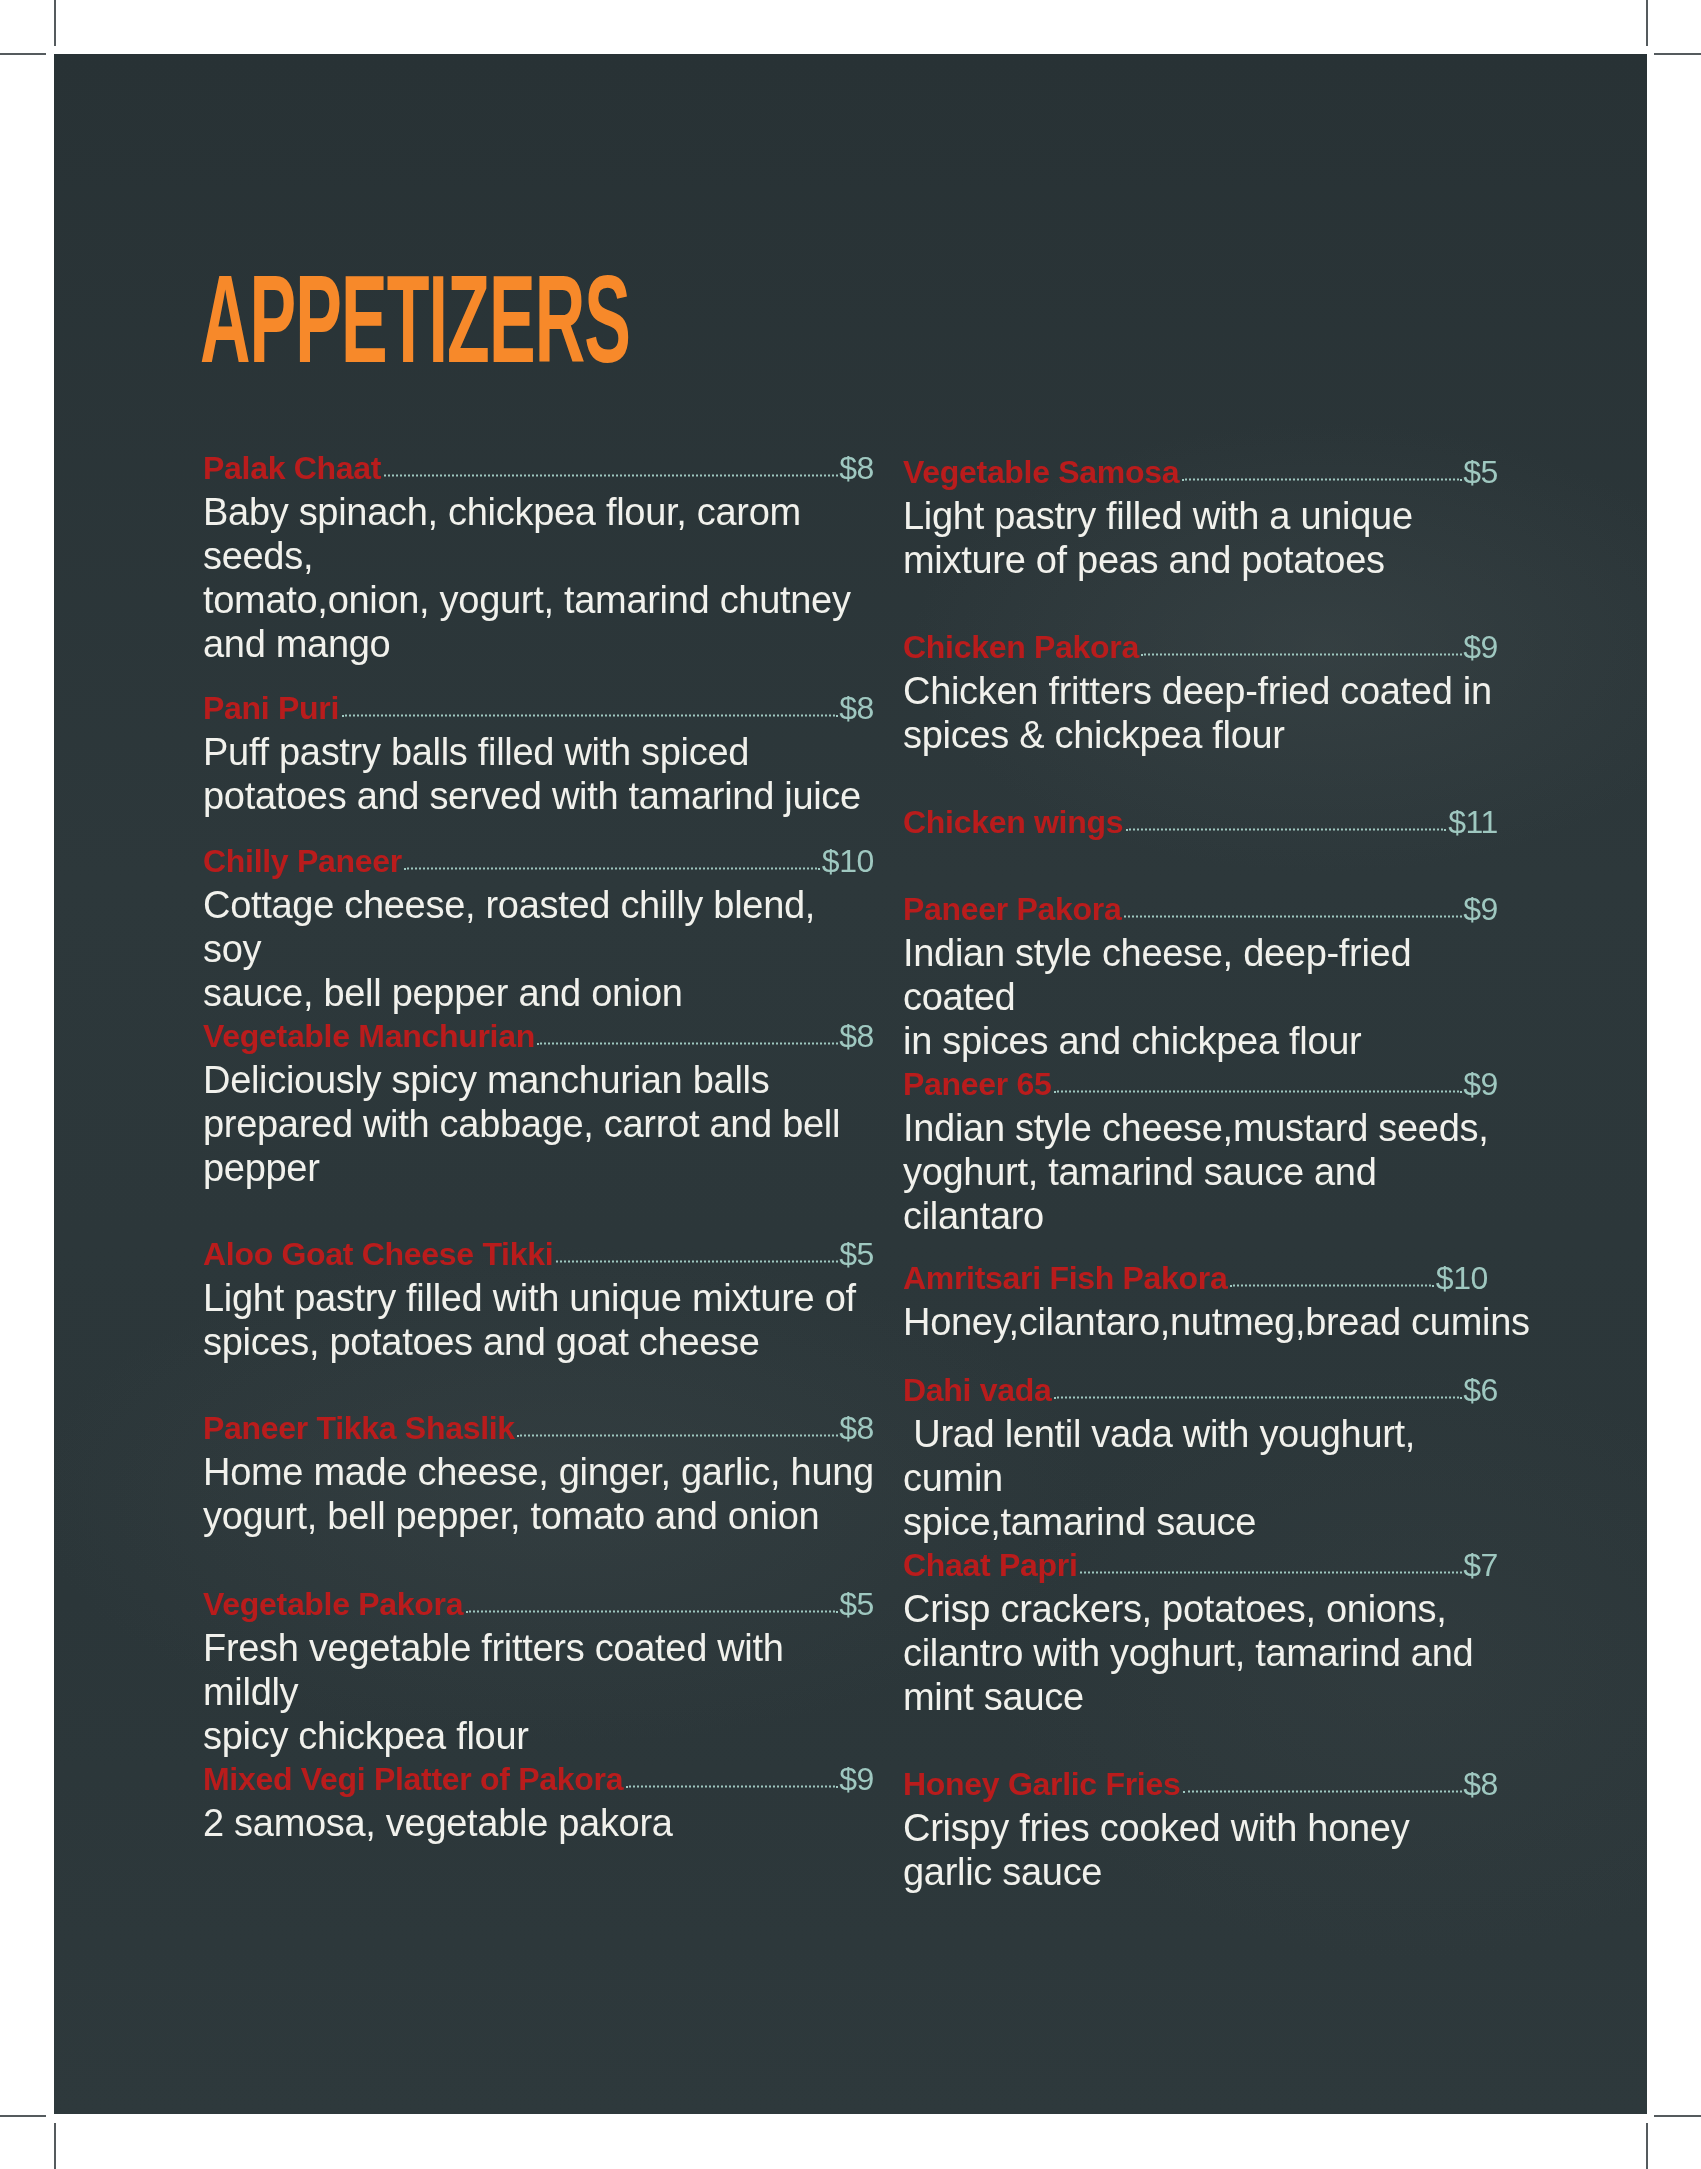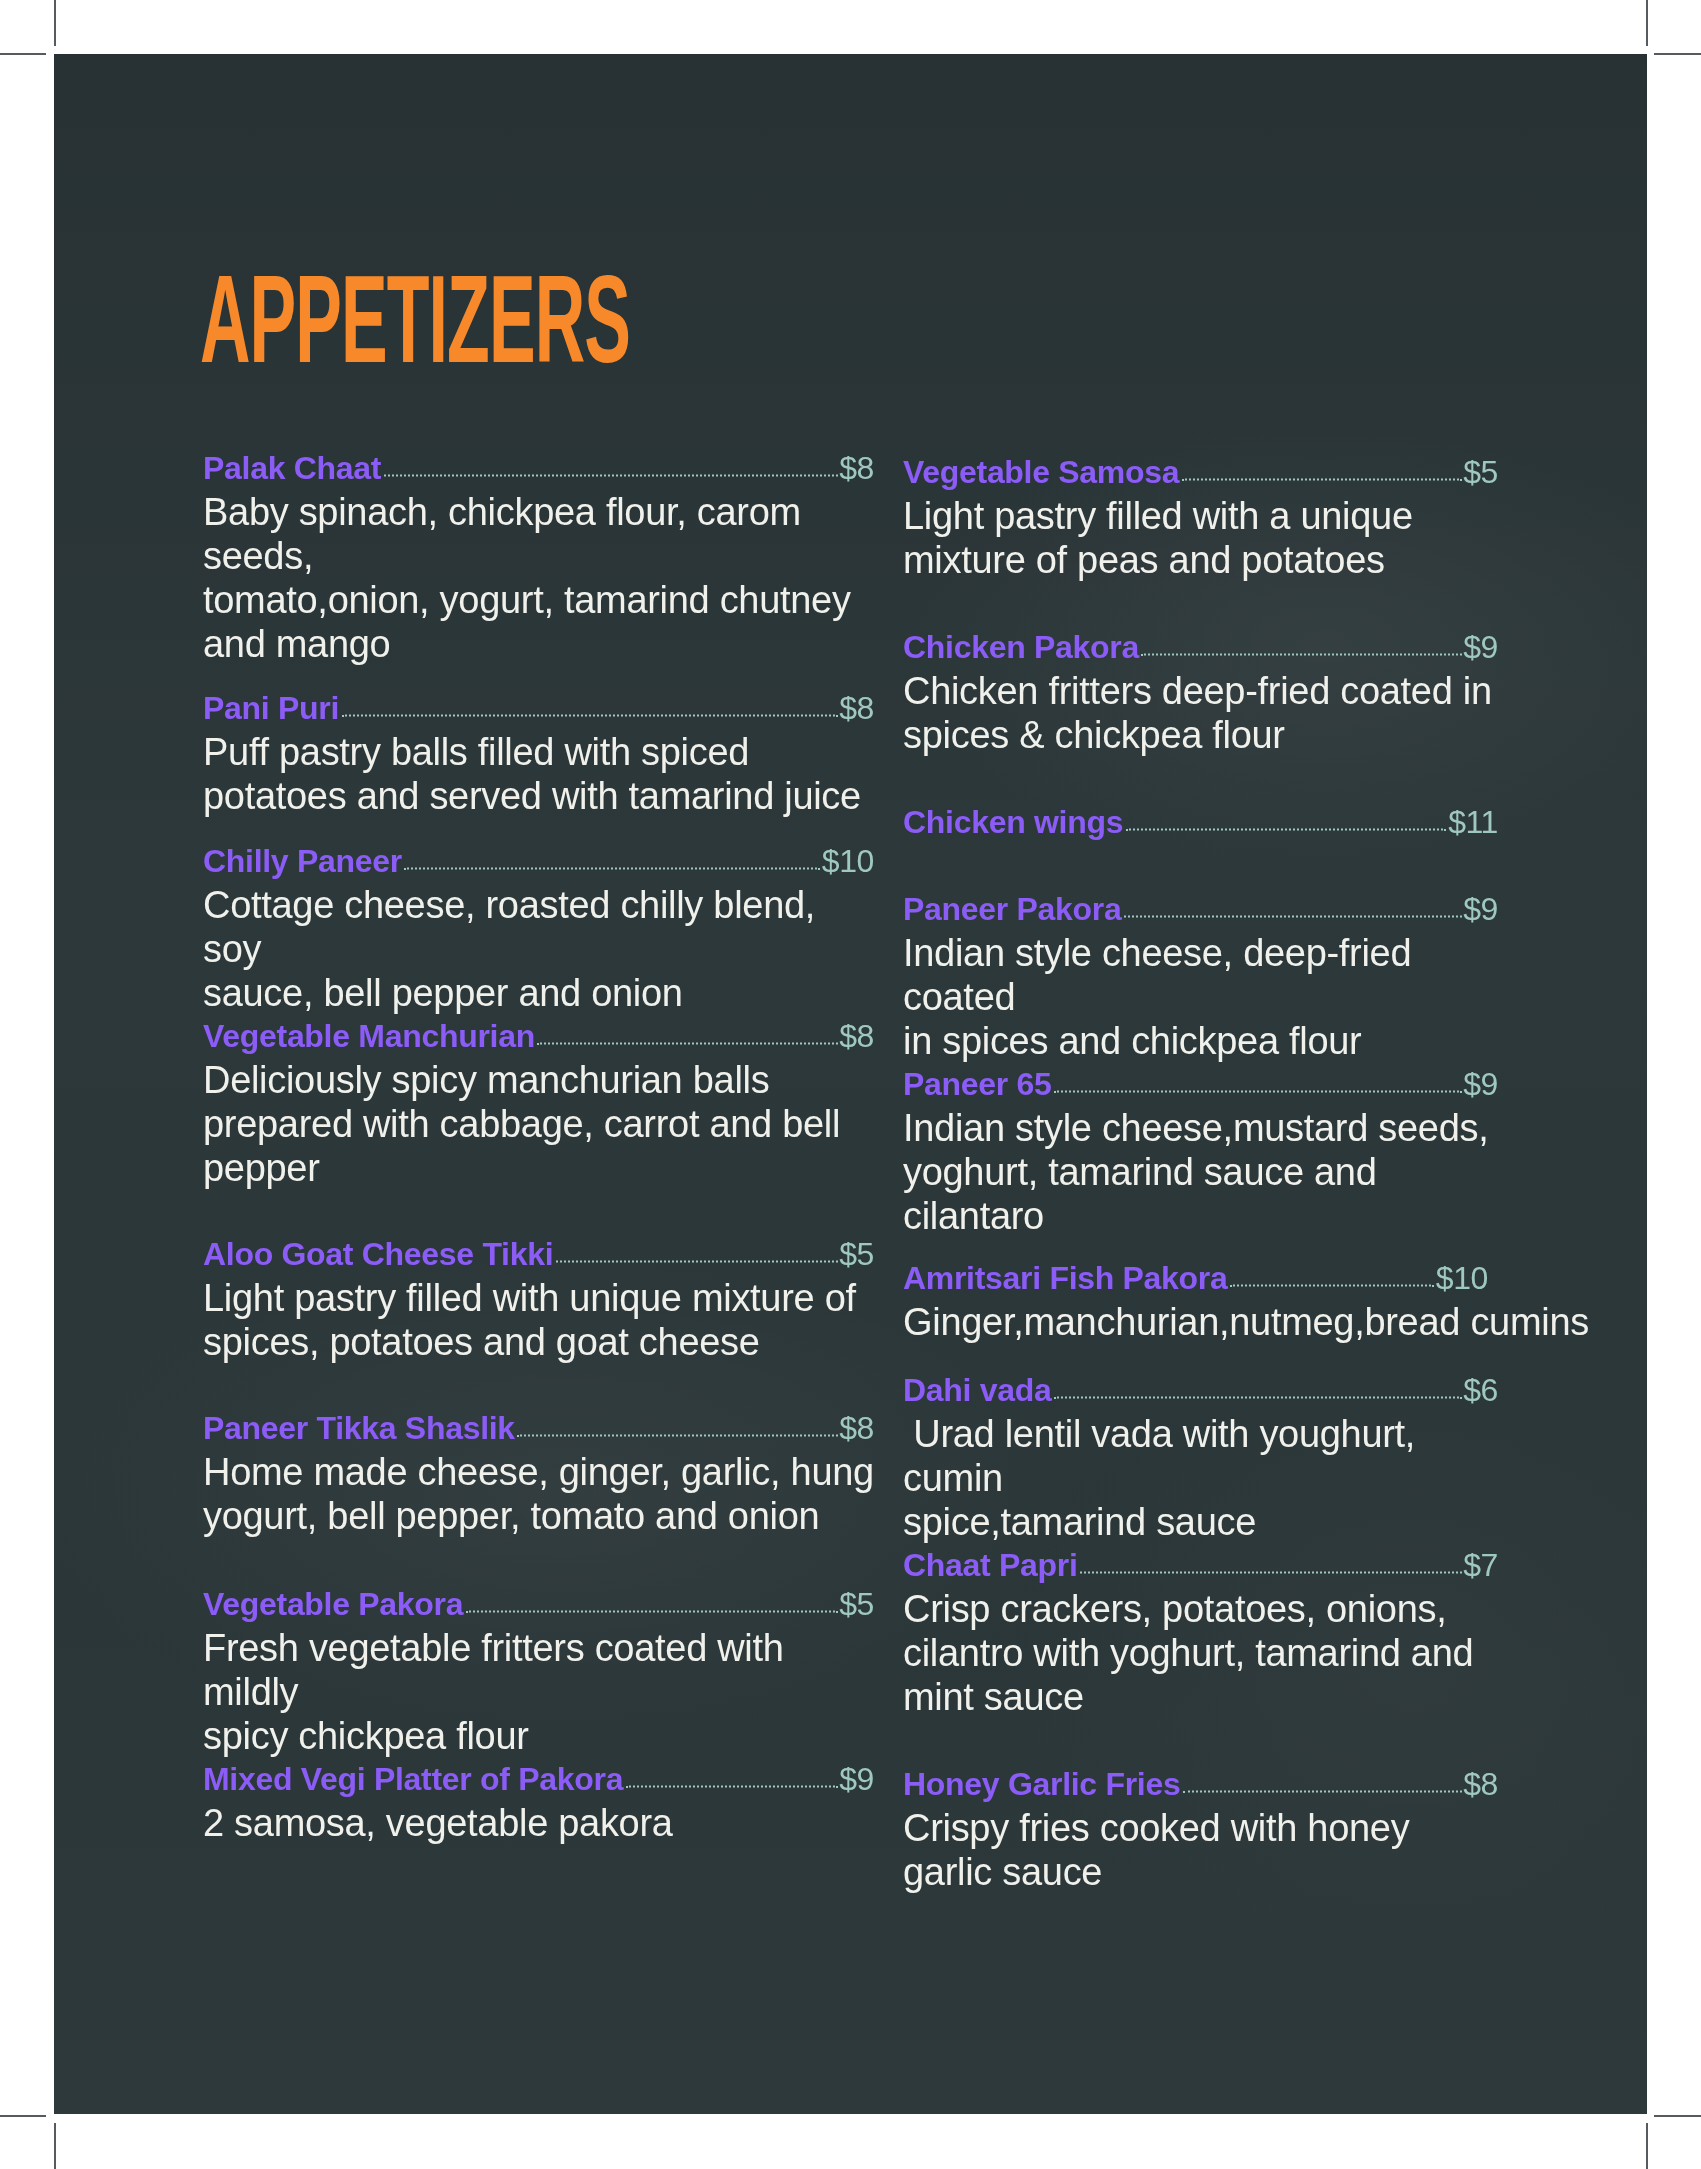--- a/index.html
+++ b/index.html
@@ -25,21 +25,21 @@
     transform: scaleX(0.56); transform-origin: left top;
     white-space: nowrap;
   }
   .item { position: absolute; }
   .item.left { left: 203px; width: 671px; }
   .item.right { left: 903px; width: 595px; }
   .head {
     display: flex; align-items: baseline; height: 44px; line-height: 44px;
   }
   .name {
-    font-weight: bold; font-size: 32px; color: #8b5cf6; white-space: nowrap;
+    font-weight: bold; font-size: 32px; color: #b91c1c; white-space: nowrap;
     letter-spacing: -0.3px;
   }
   .leader {
     flex: 1 1 auto; margin: 0 1.7px 0 2.5px; height: 0;
     border-bottom: 2.5px dotted #9fc8c0; transform: translateY(-2.5px);
     min-width: 17px;
   }
   .price {
     font-size: 32px; color: #9fc8c0; white-space: nowrap; letter-spacing: -0.4px;
   }
@@ -180,21 +180,21 @@
     </div>
   <div class="desc">Indian style cheese,mustard seeds,
 yoghurt, tamarind sauce and cilantaro</div>
 </div>
 <div class="item right" style="top:1237px; width:585px;margin-top:19px;">
   <div class="head">
       <span class="name">Amritsari Fish Pakora</span>
       <span class="leader"></span>
       <span class="price">$10</span>
     </div>
-  <div class="desc" style="white-space:nowrap;">Ginger,manchurian,nutmeg,bread cumins</div>
+  <div class="desc" style="white-space:nowrap;">Honey,cilantaro,nutmeg,bread cumins</div>
 </div>
 <div class="item right" style="top:1368px;">
   <div class="head">
       <span class="name">Dahi vada</span>
       <span class="leader"></span>
       <span class="price">$6</span>
     </div>
   <div class="desc" style="white-space:pre-wrap;"> Urad lentil vada with youghurt, cumin
 spice,tamarind sauce</div>
 </div>

